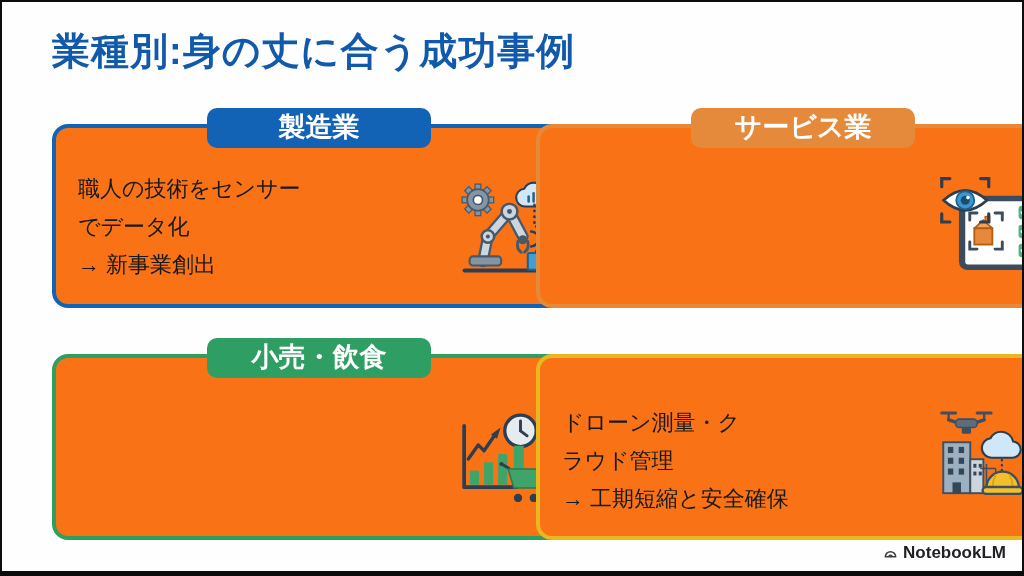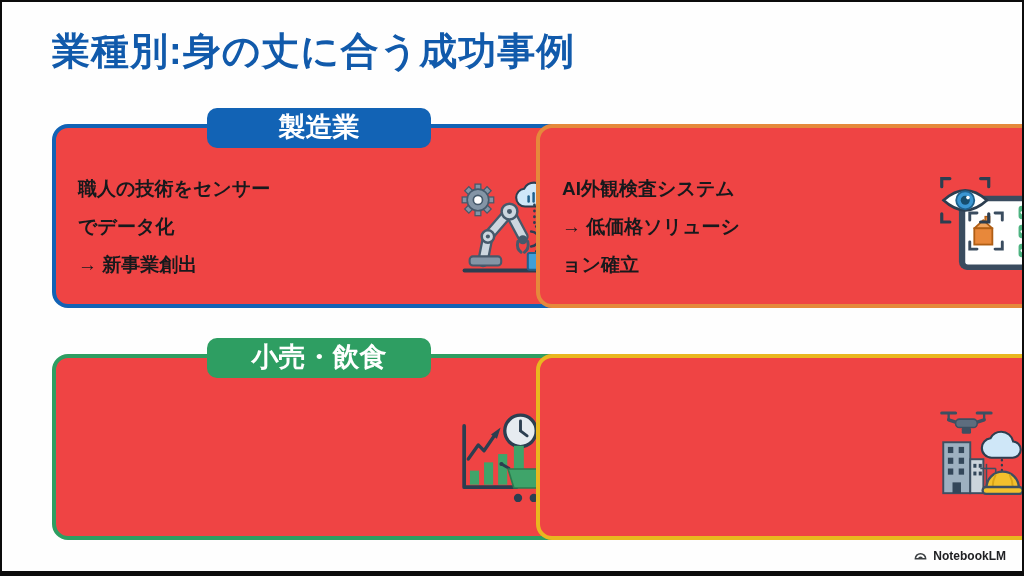--- a/index.html
+++ b/index.html
@@ -6,48 +6,48 @@
   .stage{
     position:relative;width:1024px;height:576px;background:#fefefe;
     box-sizing:border-box;border:2px solid #0c0c0c;border-bottom-width:5px;
     font-family:"Liberation Sans","DejaVu Sans",sans-serif;overflow:hidden;
   }
   .page-title{
     position:absolute;left:38px;top:24px;font-size:38px;font-weight:800;
     color:#115aab;letter-spacing:1px;white-space:nowrap;margin-left:12px;
   }
   .card{
-    position:absolute;width:534px;background:#ef4444;
+    position:absolute;width:534px;background:#f97316;
     border:4px solid var(--c);border-radius:16px;box-sizing:border-box;
   }
   .card.r1{top:122px;height:184px;}
   .card.r2{top:352px;height:186px;}
   .card.c1{left:50px;}
   .card.c2{left:534px;}
   .badge{
     position:absolute;top:-20px;left:50%;transform:translateX(-50%);
     background:var(--c);color:#ffffff;font-size:27px;font-weight:800;
     min-width:224px;box-sizing:border-box;text-align:center;
     padding:5px 24px;border-radius:10px;white-space:nowrap;line-height:1.1;
   }
   .card-text{
-    position:absolute;left:22px;font-size:19px;font-weight:700;color:#17191c;
+    position:absolute;left:22px;font-size:22px;font-weight:400;color:#17191c;
     line-height:38px;white-space:pre-line;
   }
   .r1 .card-text{top:42px;}
   .r2 .card-text{top:46px;}
   .card-icon{position:absolute;}
   .icon-manufacturing{right:16px;top:42px;width:108px;height:108px;}
   .icon-service{right:14px;top:44px;width:122px;height:109px;}
   .icon-retail{right:20px;top:48px;width:112px;height:116px;}
   .icon-construction{right:24px;top:44px;width:108px;height:116px;}
   .footer{
     position:absolute;right:16px;bottom:8px;display:flex;align-items:center;gap:5px;
   }
-  .footer-brand{font-size:12px;font-weight:600;color:#202124;}
+  .footer-brand{font-size:17px;font-weight:600;color:#202124;}
 </style>
 </head>
 <body>
 
 <div class="stage">
 
   <div class="page-title">業種別:身の丈に合う成功事例</div>
 
   <div class="card r1 c1" style="--c: #1263b5;">
     <div class="badge">製造業</div>
@@ -87,23 +87,21 @@
       <circle cx="36" cy="80" r="2.5" fill="#46596b"></circle>
       <rect x="14" y="104" width="38" height="11" rx="4" fill="#8495a6" stroke="#46596b" stroke-width="2.5"></rect>
       <circle cx="78" cy="84" r="5.5" fill="#46596b"></circle>
       <path d="M72,86 q-2,9 4,13 M84,86 q2,9 -4,13" fill="none" stroke="#46596b" stroke-width="3.5" stroke-linecap="round"></path>
       <path d="M88,74 a9,9 0 0 1 0,18 M94,68 a16,16 0 0 1 0,30" fill="none" stroke="#2c3e50" stroke-width="3" stroke-linecap="round"></path>
       <rect x="84" y="100" width="22" height="20" rx="2" fill="#3f9fd8" stroke="#21618c" stroke-width="2.5"></rect>
     </svg>
   </div>
 
   <div class="card r1 c2" style="--c: #e5893b;">
-    <div class="card-text">AI外観検査システム
-→ 低価格ソリューシ
-ョン確立</div>
+    <div class="badge">サービス業</div>
     <svg class="card-icon icon-service" viewBox="0 0 135 120">
       <rect x="32" y="26" width="100" height="82" rx="9" fill="#3a4c5f"></rect>
       <rect x="39" y="32" width="76" height="70" rx="3" fill="#ffffff"></rect>
       <circle cx="124" cy="67" r="3.5" fill="#9fb0bd"></circle>
       <g>
         <rect x="98" y="37" width="15" height="15" rx="3.5" fill="#4db381"></rect>
         <path d="M101.5,44.5 l3,3.5 5,-6.5" stroke="#ffffff" stroke-width="2.6" fill="none" stroke-linecap="round" stroke-linejoin="round"></path>
         <rect x="98" y="58" width="15" height="15" rx="3.5" fill="#4db381"></rect>
         <path d="M101.5,65.5 l3,3.5 5,-6.5" stroke="#ffffff" stroke-width="2.6" fill="none" stroke-linecap="round" stroke-linejoin="round"></path>
         <rect x="98" y="79" width="15" height="15" rx="3.5" fill="#4db381"></rect>
@@ -148,20 +146,23 @@
       <polygon points="61,26 56.6,39.6 49.4,34.4" fill="#2c3e50"></polygon>
       <circle cx="62" cy="70" r="2.5" fill="#2c3e50"></circle>
       <path d="M62,70 l9,5" stroke="#2c3e50" stroke-width="3.5" stroke-linecap="round"></path>
       <polygon points="70,76 113,76 106,99 77,99" fill="#3fa46a" stroke="#2c7a4e" stroke-width="2" stroke-linejoin="round"></polygon>
       <circle cx="82" cy="111" r="5" fill="#2c3e50"></circle>
       <circle cx="101" cy="111" r="5" fill="#2c3e50"></circle>
     </svg>
   </div>
 
   <div class="card r2 c2" style="--c: #e9b71f;">
+    <div class="card-text">ドローン測量・ク
+ラウド管理
+→ 工期短縮と安全確保</div>
     <svg class="card-icon icon-construction" viewBox="0 0 140 150">
       <g stroke="#3d4f61" stroke-linecap="round">
         <line x1="10" y1="14" x2="28" y2="14" stroke-width="4"></line>
         <line x1="56" y1="14" x2="74" y2="14" stroke-width="4"></line>
         <line x1="19" y1="16" x2="19" y2="23" stroke-width="3"></line>
         <line x1="65" y1="16" x2="65" y2="23" stroke-width="3"></line>
         <line x1="31" y1="27" x2="19" y2="23" stroke-width="4.5"></line>
         <line x1="53" y1="27" x2="65" y2="23" stroke-width="4.5"></line>
       </g>
       <rect x="28" y="22" width="28" height="11" rx="5" fill="#5d6d7e" stroke="#3d4f61" stroke-width="2"></rect>

